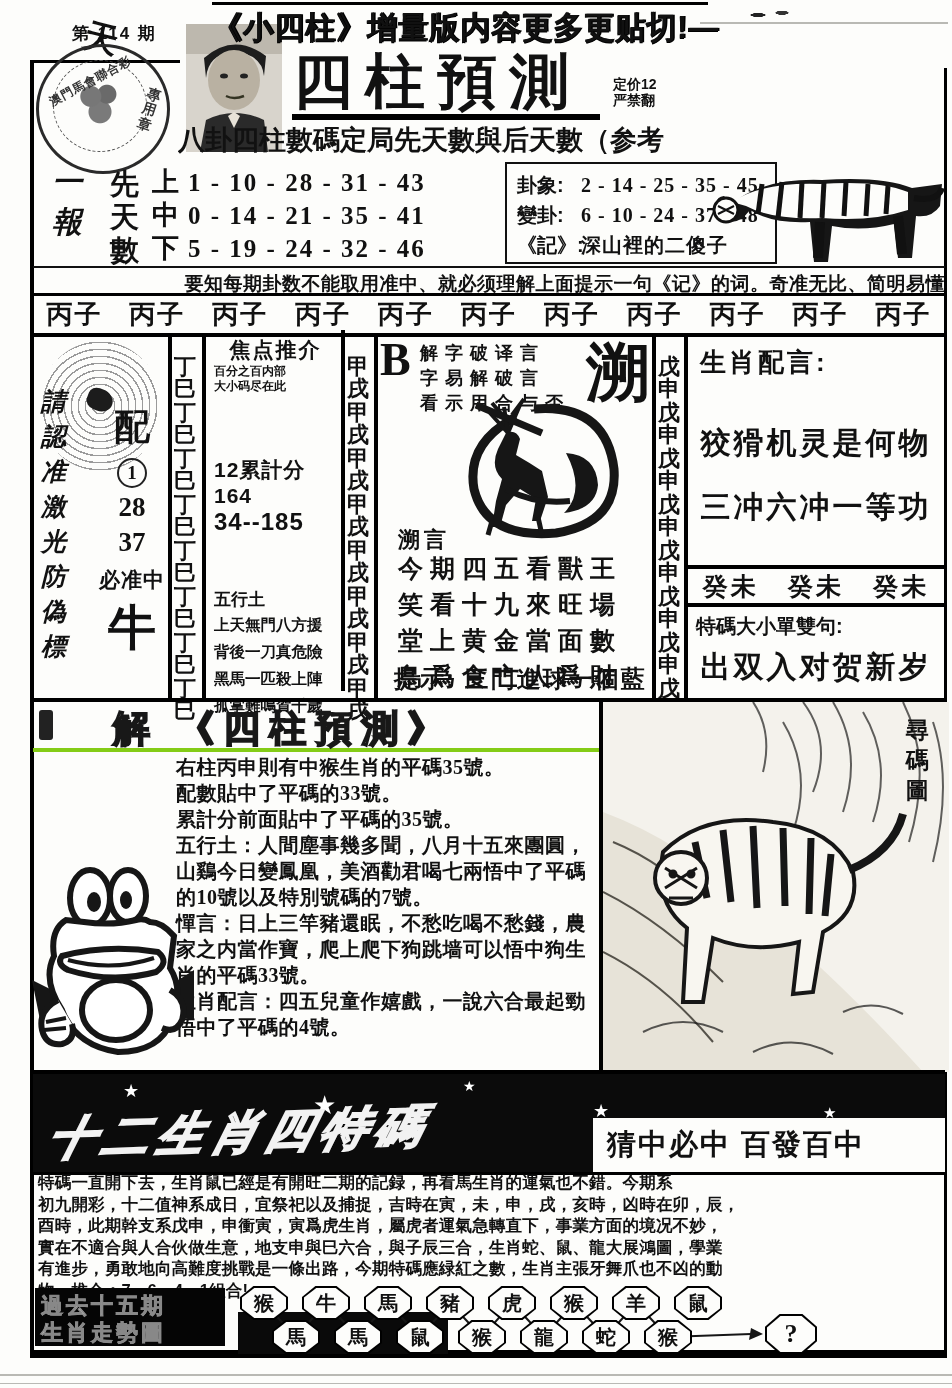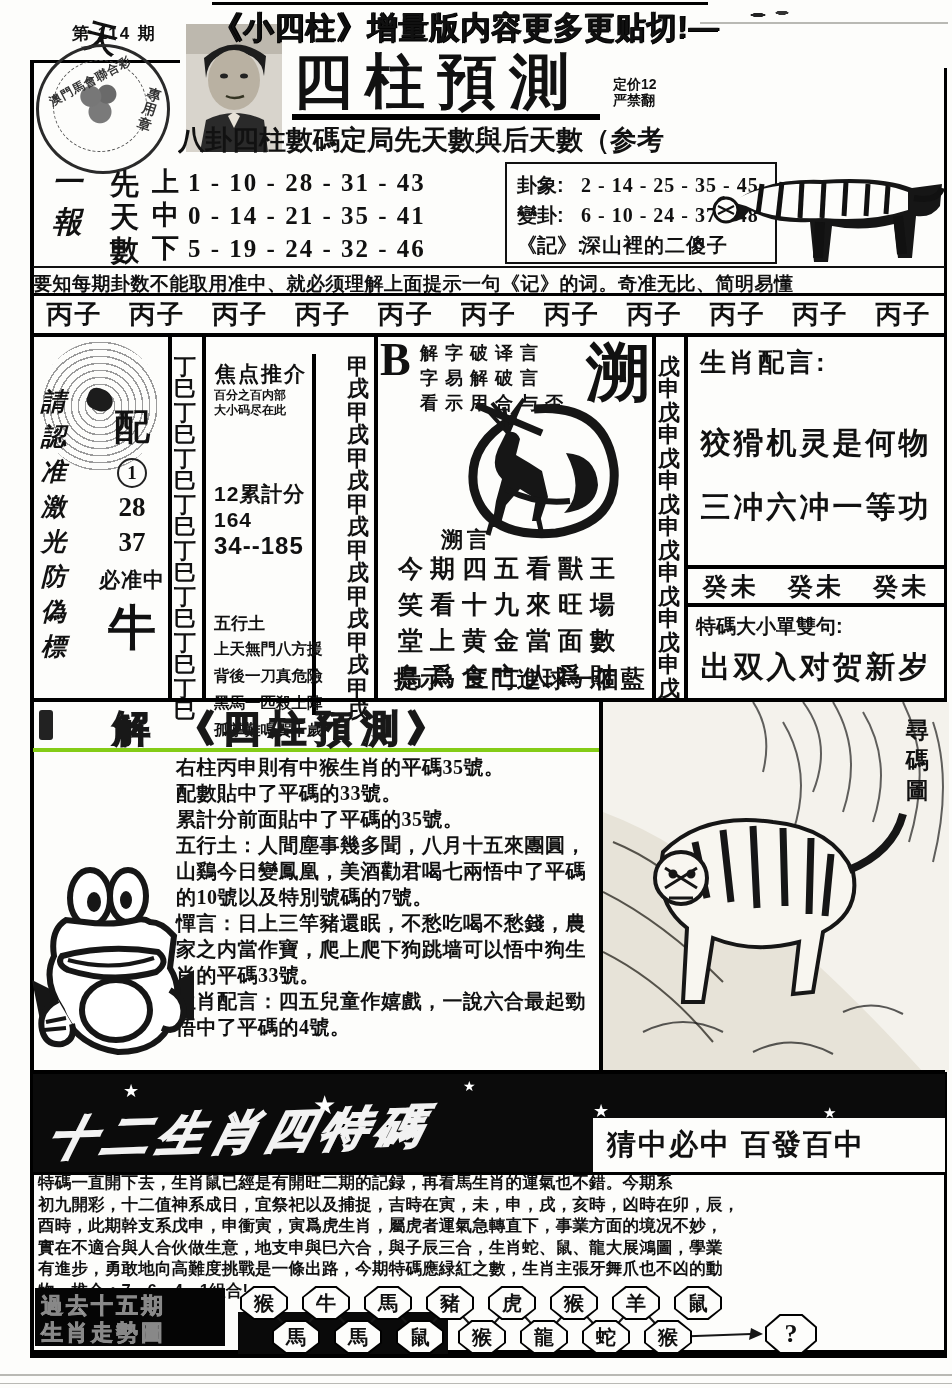--- a/index.html
+++ b/index.html
@@ -49,21 +49,21 @@
   .must{font:900 21px "Liberation Sans",sans-serif;letter-spacing:1px;}
   .animal{font:900 48px "Liberation Serif",serif;}
   .focus-title{font:900 21px "Liberation Sans",sans-serif;text-align:center;letter-spacing:2px;}
   .focus-sub{font:700 12px "Liberation Sans",sans-serif;line-height:15px;}
   .score{font:700 21px "Liberation Sans",sans-serif;letter-spacing:1px;}
   .wuxing{font:900 17px "Liberation Sans",sans-serif;}
   .focus-line{font:700 15.5px "Liberation Sans",sans-serif;line-height:27px;white-space:nowrap;}
   .bletter{font:700 46px "Liberation Serif",serif;}
   .riddle div{font:900 18px "Liberation Sans",sans-serif;letter-spacing:7px;line-height:25px;white-space:nowrap;}
   .bigchar{font:900 64px "Liberation Serif",serif;}
-  .sulabel{font:900 22px "Liberation Sans",sans-serif;letter-spacing:4px;margin-left:43px;}
+  .sulabel{font:900 22px "Liberation Sans",sans-serif;letter-spacing:4px;}
   .poem div{font:900 25px "Liberation Serif",serif;letter-spacing:7px;line-height:36px;white-space:nowrap;}
   .hint{font:900 24px "Liberation Sans",sans-serif;letter-spacing:2px;white-space:nowrap;}
   .sx-title{font:900 26px "Liberation Sans",sans-serif;letter-spacing:3px;}
   .sx-line{font:900 30px "Liberation Sans",sans-serif;letter-spacing:3px;text-align:center;white-space:nowrap;}
   .guiwei{display:flex;justify-content:space-around;align-items:center;border-bottom:4px solid #000;}
   .guiwei span{font:900 25px "Liberation Serif",serif;letter-spacing:3px;}
   .special-t{font:900 20px "Liberation Sans",sans-serif;}
   .special-l{font:900 30px "Liberation Sans",sans-serif;letter-spacing:3px;text-align:center;}
   
   .jtitle{font:900 37px "Liberation Serif",serif;letter-spacing:9px;color:#fff;
@@ -185,21 +185,21 @@
           <line x1="166" y1="26" x2="164" y2="58"></line>
         <line x1="186" y1="28" x2="184" y2="56"></line>
       </g>
       <circle cx="24" cy="52" r="12" fill="#fdfdfb" stroke="#111" stroke-width="3"></circle>
       <path d="M16 48 L32 56 M16 56 L32 48" stroke="#111" stroke-width="2"></path>
       <path d="M212 40 Q236 44 240 30" stroke="#111" stroke-width="6" fill="none"></path>
       <path d="M196 58 L200 96 M118 64 L116 100" stroke="#111" stroke-width="10"></path>
     </svg>
   </div>
 
-  <div class="abs notice" style="left:33px;top:266px;width:912px;height:26px;">要知每期卦数不能取用准中、就必须理解上面提示一句《记》的词。奇准无比、简明易懂</div>
+  <div class="abs notice" style="left:33px;top:266px;width:912px;height:26px;text-align:right;">要知每期卦数不能取用准中、就必须理解上面提示一句《记》的词。奇准无比、简明易懂</div>
 
   <div class="abs bingzi" style="left:33px;top:293px;width:912px;height:37px;">
       <span>丙子</span>
       <span>丙子</span>
       <span>丙子</span>
       <span>丙子</span>
       <span>丙子</span>
       <span>丙子</span>
       <span>丙子</span>
       <span>丙子</span>
@@ -227,21 +227,21 @@
       <span class="gz">丁巳</span>
       <span class="gz">丁巳</span>
       <span class="gz">丁巳</span>
       <span class="gz">丁巳</span>
       <span class="gz">丁巳</span>
       <span class="gz">丁巳</span>
       <span class="gz">丁巳</span>
       <span class="gz">丁巳</span>
     </div>
 
-  <div class="abs col" style="left:206px;top:354px;width:110px;height:361px;padding:6px 4px 0 8px;">
+  <div class="abs col" style="left:206px;top:330px;width:139px;height:361px;padding:6px 4px 0 8px;">
     <div class="focus-title">焦点推介</div>
     <div class="focus-sub">百分之百内部</div>
     <div class="focus-sub">大小码尽在此</div>
     <div class="score" style="margin-top:62px;">12累計分164</div>
     <div class="score" style="font-size:24px;">34--185</div>
     <div class="wuxing" style="margin-top:52px;">五行土</div>
     <div>
         <div class="focus-line">上天無門八方援</div>
         <div class="focus-line">背後一刀真危險</div>
         <div class="focus-line">黑馬一匹殺上陣</div>

